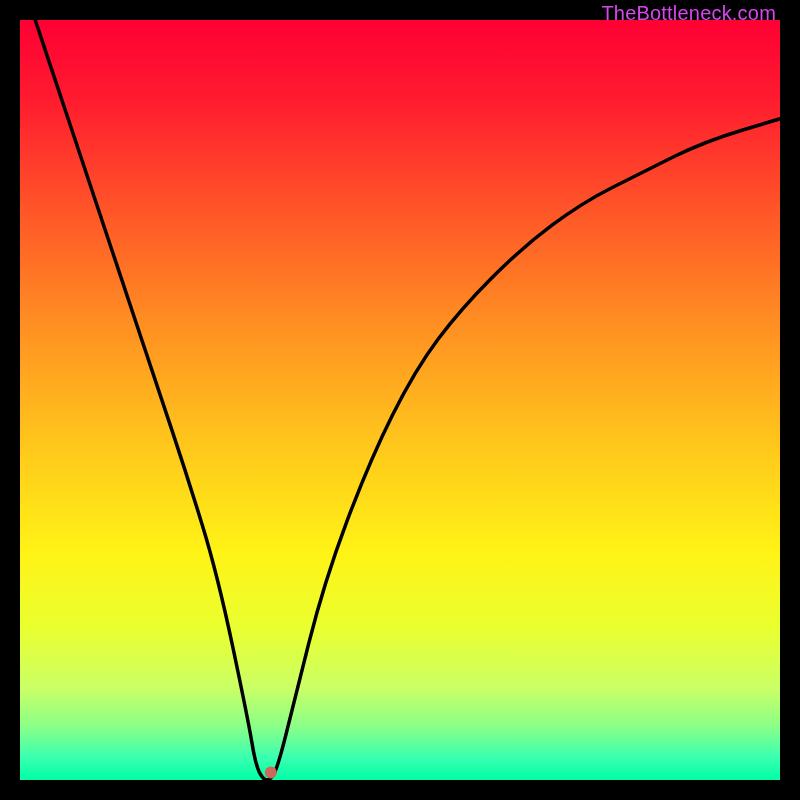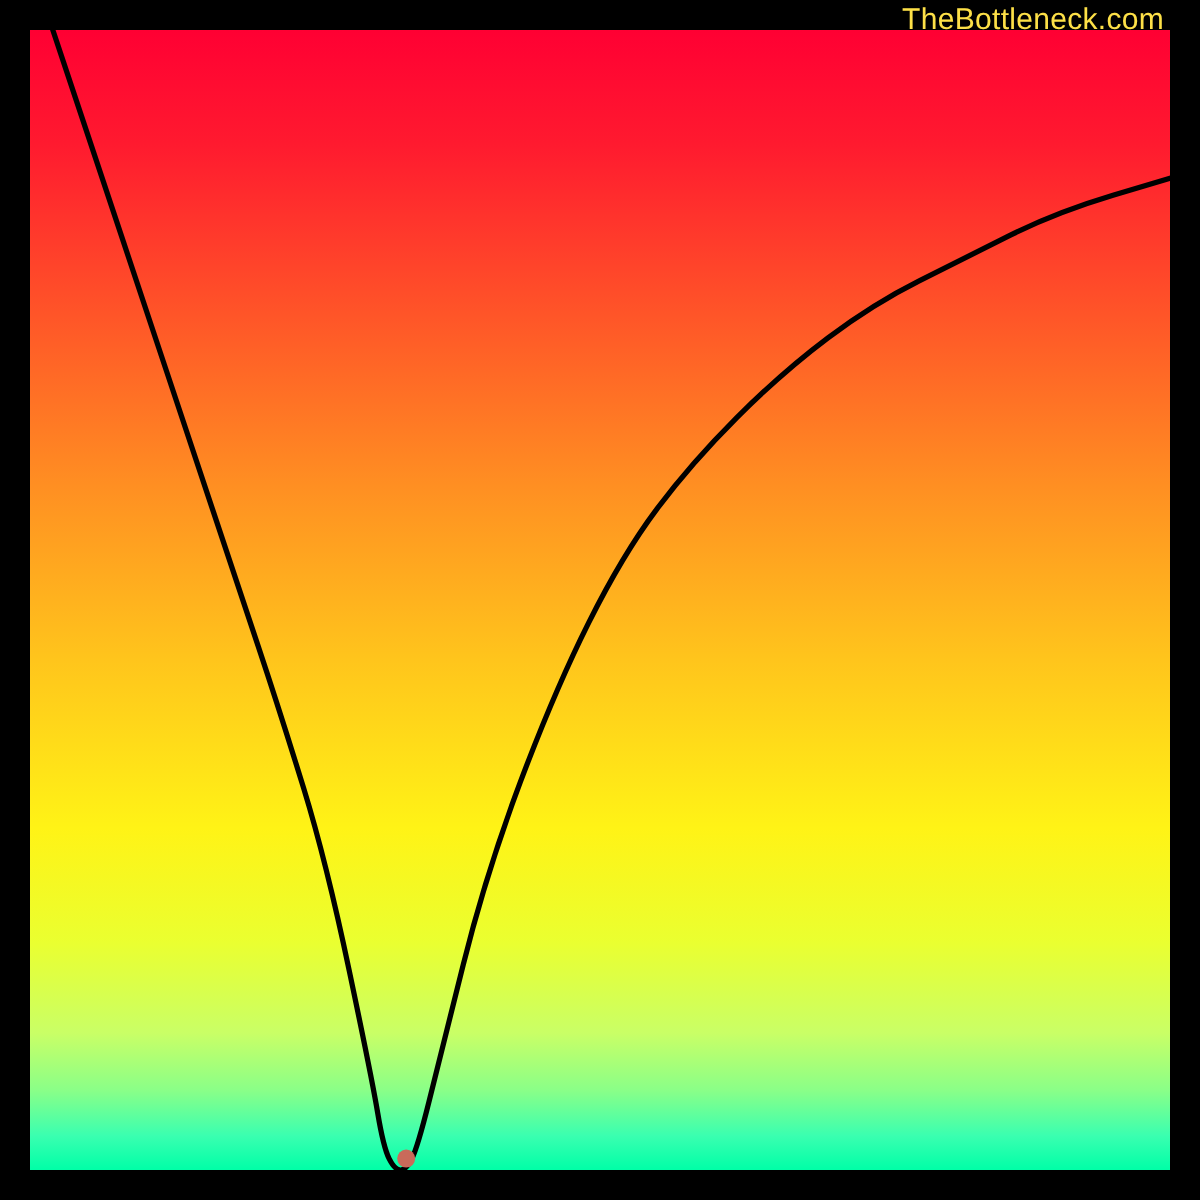--- a/index.html
+++ b/index.html
@@ -23,21 +23,21 @@
     position: absolute;
     left: 0;
     top: 0;
     width: 760px;
     height: 760px;
   }
   .watermark {
     position: absolute;
     top: 2px;
     right: 24px;
-    color: #fde047;
+    color: #d946ef;
     font-size: 20px;
     font-weight: 500;
     letter-spacing: 0.2px;
     z-index: 5;
   }
   svg { display: block; }
 </style>
 </head>
 <body>
 

